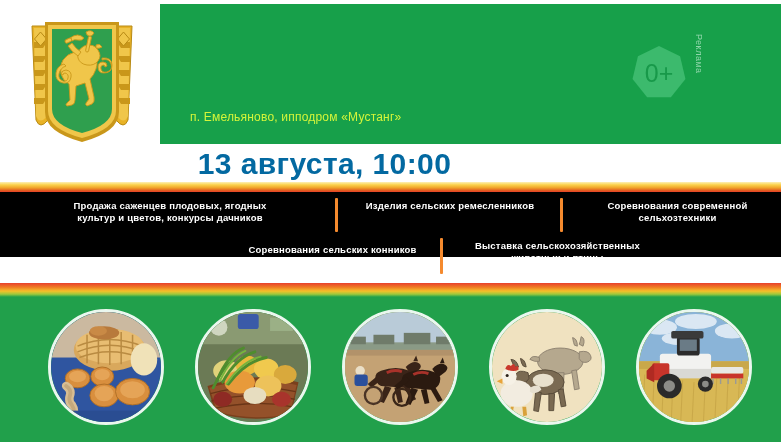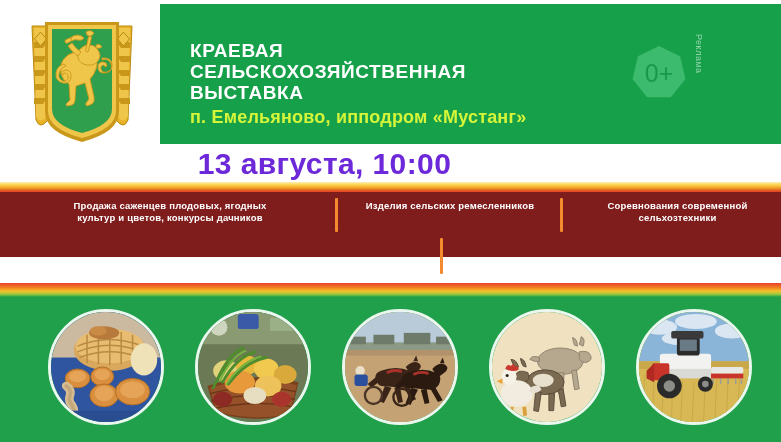--- a/index.html
+++ b/index.html
@@ -36,22 +36,22 @@
     color:#ffffff;
     font-weight:bold;
     font-size:19px;
     line-height:21px;
     letter-spacing:0.6px;
     white-space:nowrap;
   }
   #venue-line{
     position:absolute;left:190px;top:107px;
     color:#d4f53a;
-    font-weight:bold;
-    font-size:18px;
+    font-weight:normal;
+    font-size:12px;
     line-height:20px;
     letter-spacing:0.2px;
     white-space:nowrap;
   }
 
   
   #age-badge{
     position:absolute;left:632px;top:46px;width:54px;height:54px;
   }
   #age-badge .hept{
@@ -76,42 +76,42 @@
     letter-spacing:0.5px;
     writing-mode:vertical-rl;
     text-orientation:mixed;
     white-space:nowrap;
   }
 
   
   #date-line{
     position:absolute;left:0;top:145px;width:649px;height:37px;
     display:flex;align-items:center;justify-content:center;
-    color:#6d28d9;
+    color:#0369a1;
     font-size:30px;
     font-weight:bold;
     letter-spacing:0.4px;
   }
 
   
   #strip-top{
     position:absolute;left:0;top:182px;width:781px;height:10px;
     background:linear-gradient(to bottom,
       #fdf0b8 0%, #fbd24c 28%, #f0a32a 58%, #e2551f 88%, #e8402c 100%);
   }
   #strip-bottom{
     position:absolute;left:0;top:283px;width:781px;height:14px;
     background:linear-gradient(to bottom,
       #e8402c 0%, #ef7a22 30%, #f5c02a 58%, #9dc93c 80%, #1ea04d 100%);
   }
 
   
   #red-band{
     position:absolute;left:0;top:192px;width:781px;height:65px;
-    background:#7f1d1d;
+    background:#000000;
   }
   .item-text{
     position:absolute;
     color:#ffffff;
     font-size:9.5px;
     font-weight:bold;
     line-height:12px;
     text-align:center;
     letter-spacing:0.2px;
   }
@@ -121,21 +121,21 @@
     background:#f58a2e;
     border-radius:1px;
   }
   
   #item-1{left:60px;top:8px;width:220px;}
   #item-2{left:350px;top:8px;width:200px;}
   #item-3{left:590px;top:8px;width:175px;}
   #div-1{left:335px;top:6px;height:34px;}
   #div-2{left:560px;top:6px;height:34px;}
   
-  #item-4{left:230px;top:52px;width:205px;margin-top:12px;}
+  #item-4{left:230px;top:52px;width:205px;}
   #item-5{left:455px;top:48px;width:205px;}
   #div-3{left:440px;top:46px;height:36px;}
 
   
   #green-bottom{
     position:absolute;left:0;top:297px;width:781px;height:145px;
     background:#21a04b;
   }
   .photo-circle{
     position:absolute;top:12px;width:116px;height:116px;
@@ -220,25 +220,20 @@
           <rect x="47" y="31" width="7" height="3.5" rx="1.7" transform="rotate(-25 50 33)"></rect>
         </g>
 
         <g fill="#f0c64a" stroke="#c9971a" stroke-width="0.9">
           <rect x="69" y="28" width="3" height="16" rx="1.4" transform="rotate(12 70 36)"></rect>
           <path d="M68 24 q5 -3 8 1 q-2 4 -5 3 q-3 -1 -3 -4 z"></path>
         </g>
       </svg>
     </div>
 
-    <div id="title-block">
-      <div class="title-line">КРАЕВАЯ</div>
-      <div class="title-line">СЕЛЬСКОХОЗЯЙСТВЕННАЯ</div>
-      <div class="title-line">ВЫСТАВКА</div>
-    </div>
 
     <div id="venue-line">п. Емельяново, ипподром «Мустанг»</div>
 
     <div id="age-badge">
       <div class="hept"></div>
       <div class="agetxt">0+</div>
     </div>
 
     <div id="ad-label">Реклама</div>
 
@@ -249,20 +244,21 @@
 
   <div id="red-band">
     <div class="item-text" id="item-1">Продажа саженцев плодовых, ягодных культур и цветов, конкурсы дачников</div>
     <div class="divider" id="div-1"></div>
     <div class="item-text" id="item-2">Изделия сельских ремесленников</div>
     <div class="divider" id="div-2"></div>
     <div class="item-text" id="item-3">Соревнования современной сельхозтехники</div>
 
     <div class="item-text" id="item-4">Соревнования сельских конников</div>
     <div class="divider" id="div-3"></div>
+    <div class="item-text" id="item-5">Выставка сельскохозяйственных животных и птицы</div>
   </div>
 
   <div id="strip-bottom"></div>
 
   <div id="green-bottom">
 
     <div class="photo-circle" id="photo-1">
       <svg viewBox="0 0 116 116" xmlns="http://www.w3.org/2000/svg">
         <rect width="116" height="116" fill="#2f55a0"></rect>
         <rect y="0" width="116" height="48" fill="#cbb9a0"></rect>

